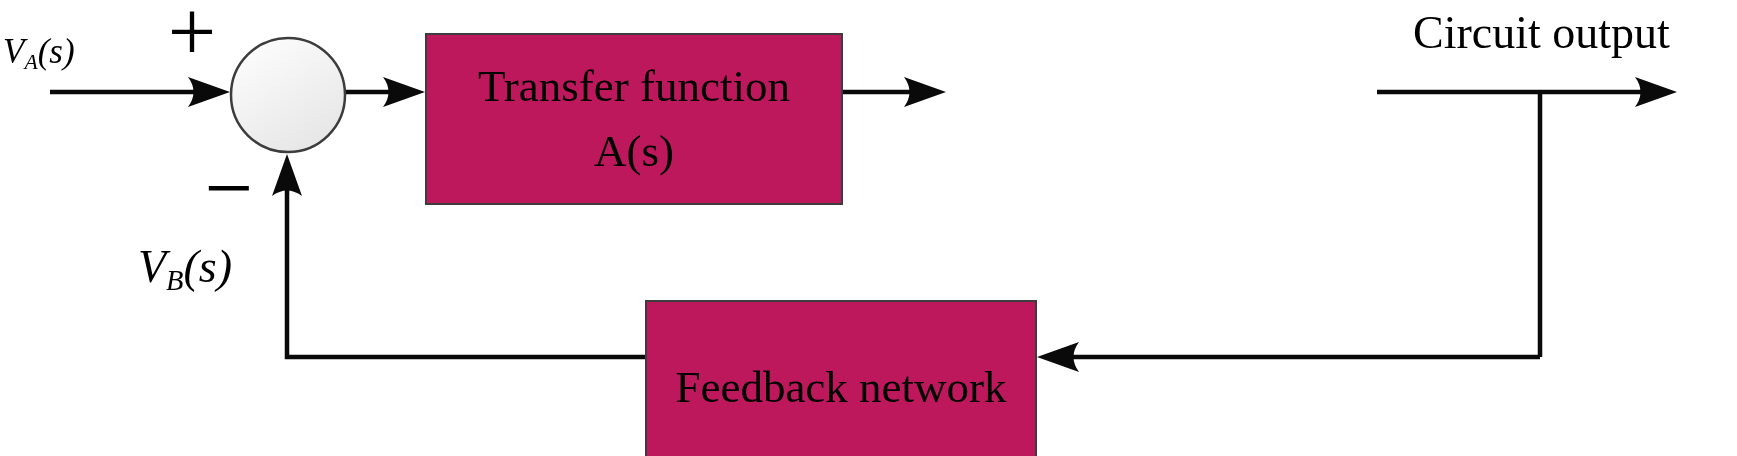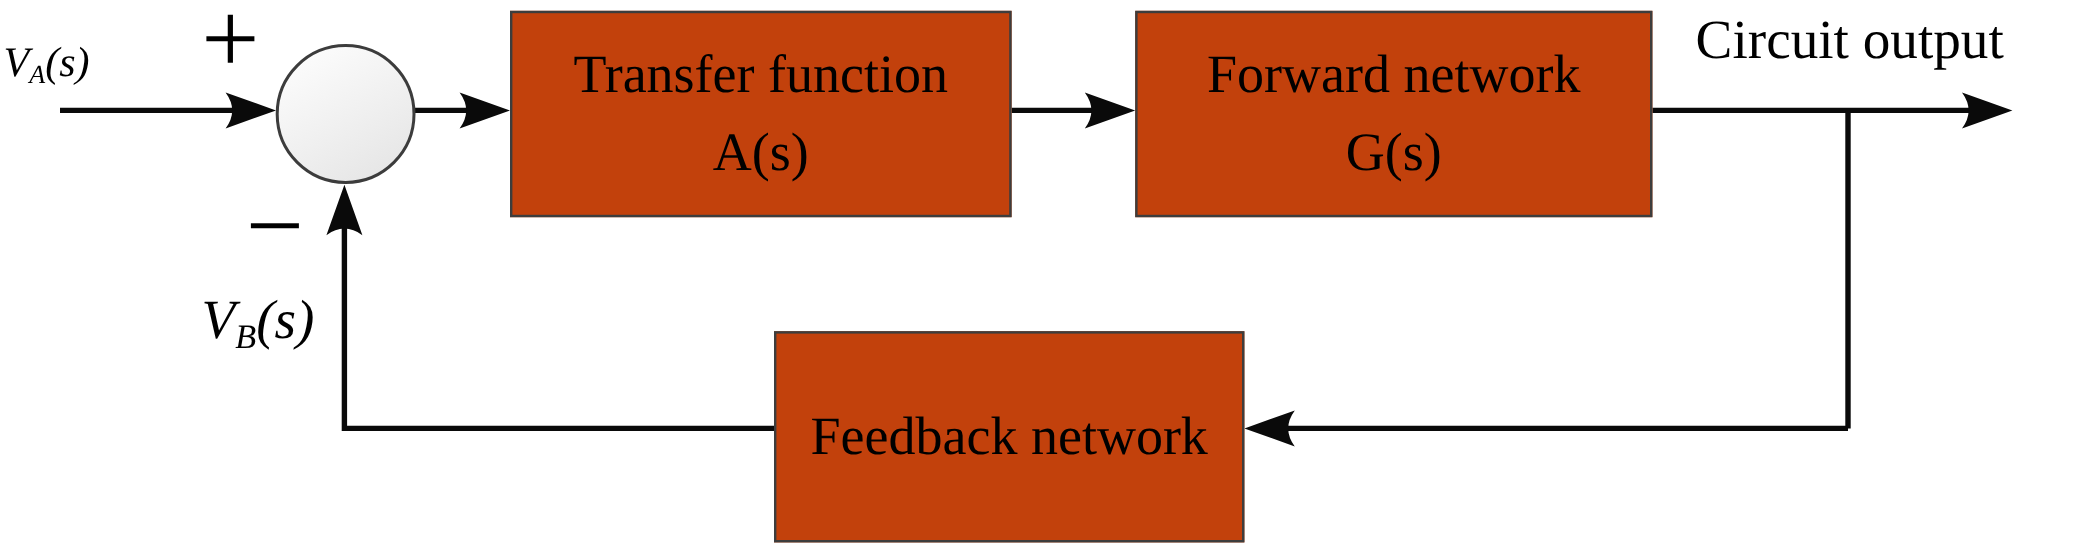--- a/index.html
+++ b/index.html
@@ -18,45 +18,46 @@
   .wires {
     position: absolute;
     left: 0;
     top: 0;
     width: 1737px;
     height: 456px;
   }
   .block {
     position: absolute;
     border: 2px solid #3d3d3d;
-    background: #c2410c;
+    background: #be185d;
     display: flex;
     flex-direction: column;
     align-items: center;
     justify-content: center;
     text-align: center;
     font-size: 45px;
     line-height: 1.45;
     color: #000000;
     box-sizing: border-box;
+    margin-top: 24px;
   }
   .block-transfer { left: 425px; top: 9px;   width: 418px; height: 172px; }
   .block-forward  { left: 946px; top: 9px;   width: 431px; height: 172px; }
   .block-feedback { left: 645px; top: 276px; width: 392px; height: 176px; }
 
   .lbl {
     position: absolute;
     color: #000000;
     white-space: nowrap;
   }
   .math { font-style: italic; }
   .sub  { font-size: 0.62em; vertical-align: -0.28em; font-style: italic; }
 
   .lbl-va  { left: 3px;    top: 32px;  font-size: 35px; }
-  .lbl-vb  { left: 168px;  top: 240px; font-size: 46px; }
+  .lbl-vb  { left: 138px;  top: 240px; font-size: 46px; }
   .lbl-out { left: 1413px; top: 6px;   font-size: 46px; }
 
   .sign {
     position: absolute;
     width: 64px;
     height: 64px;
     display: flex;
     align-items: center;
     justify-content: center;
     font-size: 86px;
@@ -100,24 +101,20 @@
     <path d="M287 154 L272 196 Q287 185 302 196 Z" fill="#0a0a0a"></path>
 
     <circle cx="288" cy="95" r="57" fill="url(#sumgrad)" stroke="#3c3c3c" stroke-width="2.5"></circle>
   </svg>
 
   <div class="block block-transfer">
     <span>Transfer function</span>
     <span>A(s)</span>
   </div>
 
-  <div class="block block-forward">
-    <span>Forward network</span>
-    <span>G(s)</span>
-  </div>
 
   <div class="block block-feedback">
     <span>Feedback network</span>
   </div>
 
   <div class="lbl lbl-va">
     <span class="math">V</span><span class="sub">A</span><span class="math">(s)</span>
   </div>
 
   <div class="lbl lbl-vb">

